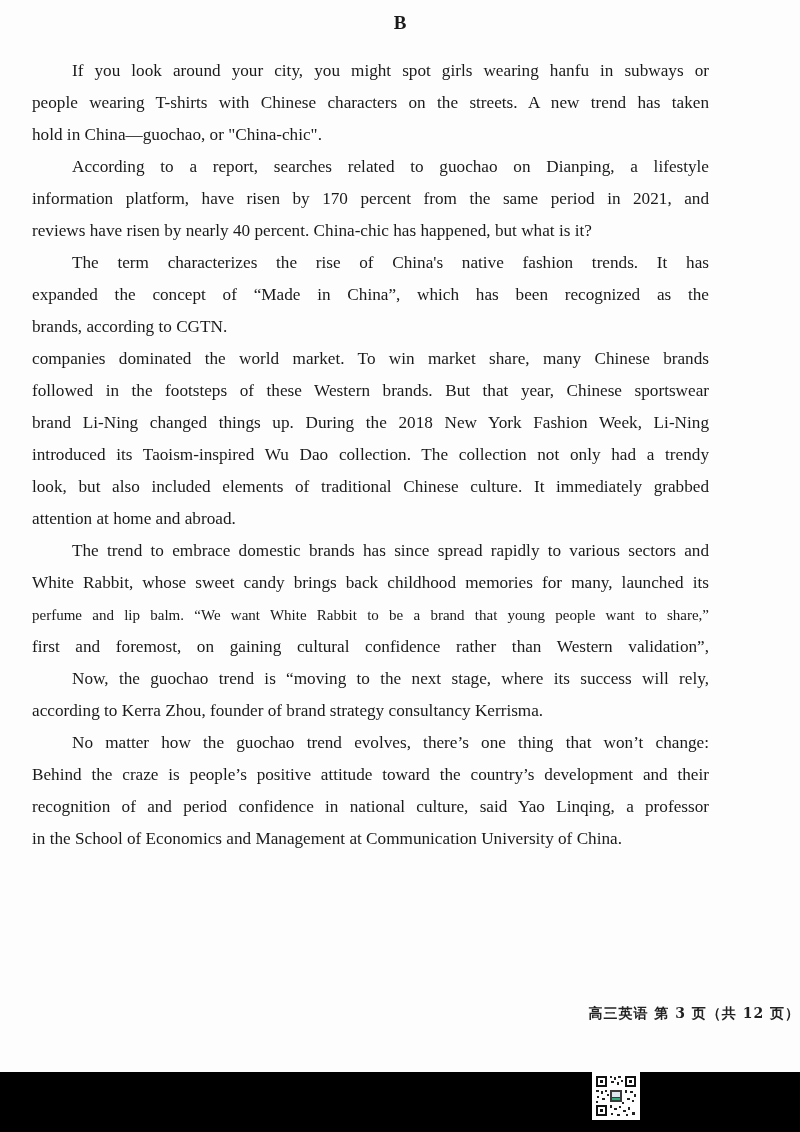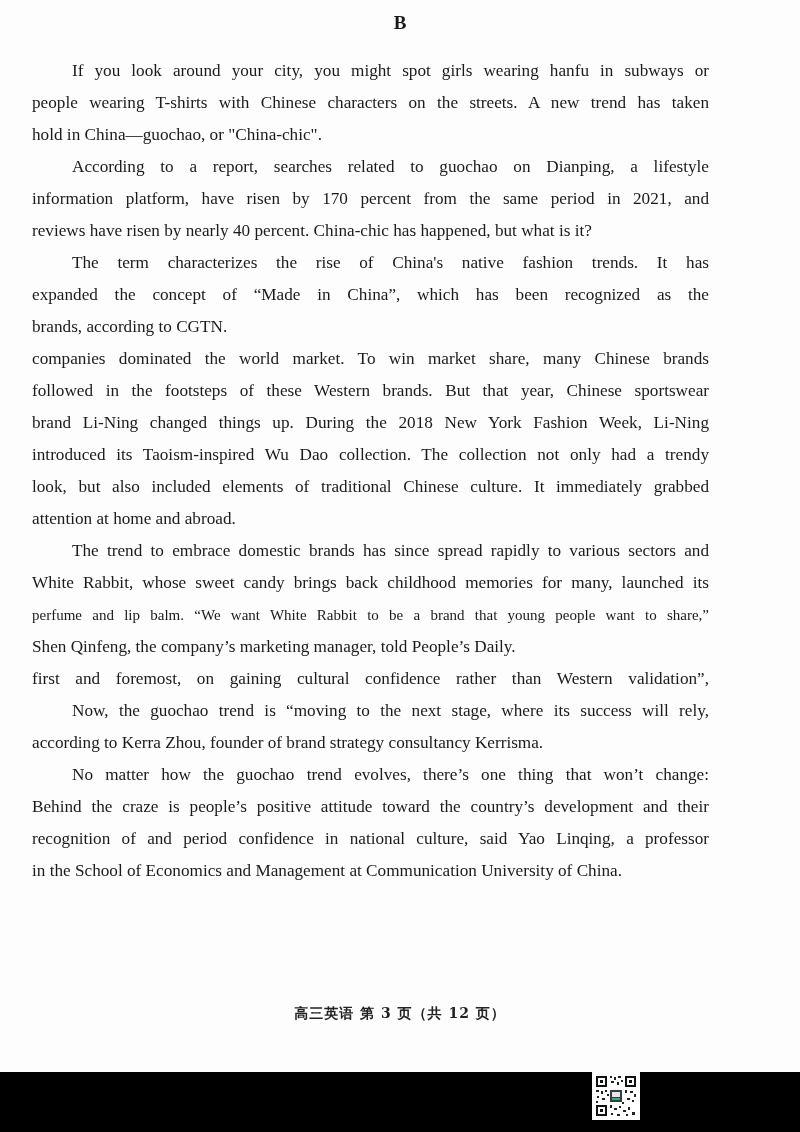--- a/index.html
+++ b/index.html
@@ -48,21 +48,21 @@
       text-align-last: justify;
       overflow: hidden;
     }
     .line.indent { padding-left: 40px; }
     .line.last { text-align-last: left; }
     .footer {
       position: absolute;
       top: 1005px;
       left: 0;
       width: 800px;
-      text-align: center;
+      text-align: right;
       font-size: 14px;
       font-weight: bold;
       color: #222;
       letter-spacing: 1px;
       font-family: "DejaVu Serif", serif;
     }
     .black-band {
       position: absolute;
       left: 0;
       top: 1072px;
@@ -112,21 +112,20 @@
       <div class="line">brand Li-Ning changed things up. During the 2018 New York Fashion Week, Li-Ning</div>
       <div class="line">introduced its Taoism-inspired Wu Dao collection. The collection not only had a trendy</div>
       <div class="line">look, but also included elements of traditional Chinese culture. It immediately grabbed</div>
       <div class="line last">attention at home and abroad.</div>
     </div>
 
     <div>
       <div class="line indent">The trend to embrace domestic brands has since spread rapidly to various sectors and</div>
       <div class="line">White Rabbit, whose sweet candy brings back childhood memories for many, launched its</div>
       <div class="line" style="font-size:15px;">perfume and lip balm. “We want White Rabbit to be a brand that young people want to share,”</div>
-      <div class="line last">Shen Qinfeng, the company’s marketing manager, told People’s Daily.</div>
     </div>
 
     <div>
       <div class="line">first and foremost, on gaining cultural confidence rather than Western validation”,</div>
       <div class="line indent">Now, the guochao trend is “moving to the next stage, where its success will rely,</div>
       <div class="line last">according to Kerra Zhou, founder of brand strategy consultancy Kerrisma.</div>
     </div>
 
     <div>
       <div class="line indent">No matter how the guochao trend evolves, there’s one thing that won’t change:</div>

